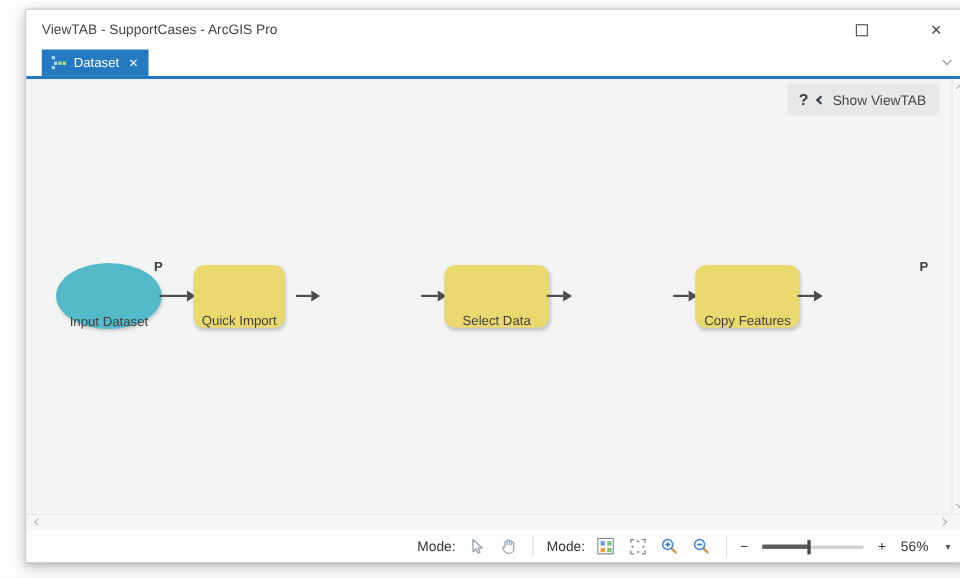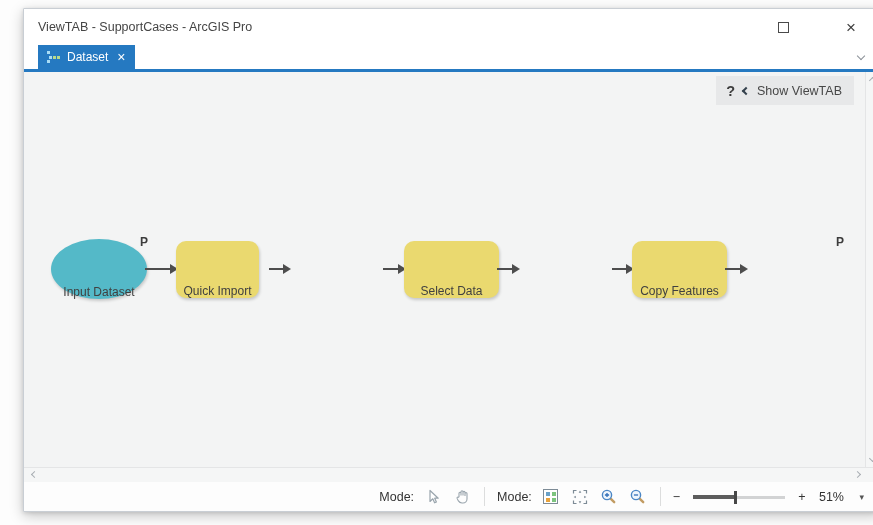--- a/index.html
+++ b/index.html
@@ -230,17 +230,17 @@
 
     <span class="sb-sep"></span>
 
     <span>−</span>
     <span class="slider">
       <span class="track"></span>
       <span class="fill"></span>
       <span class="handle"></span>
     </span>
     <span>+</span>
-    <span class="zoom-val">51%</span>
+    <span class="zoom-val">56%</span>
     <span class="caret">▾</span>
   </div>
 
 </div>
 
 </body></html>

